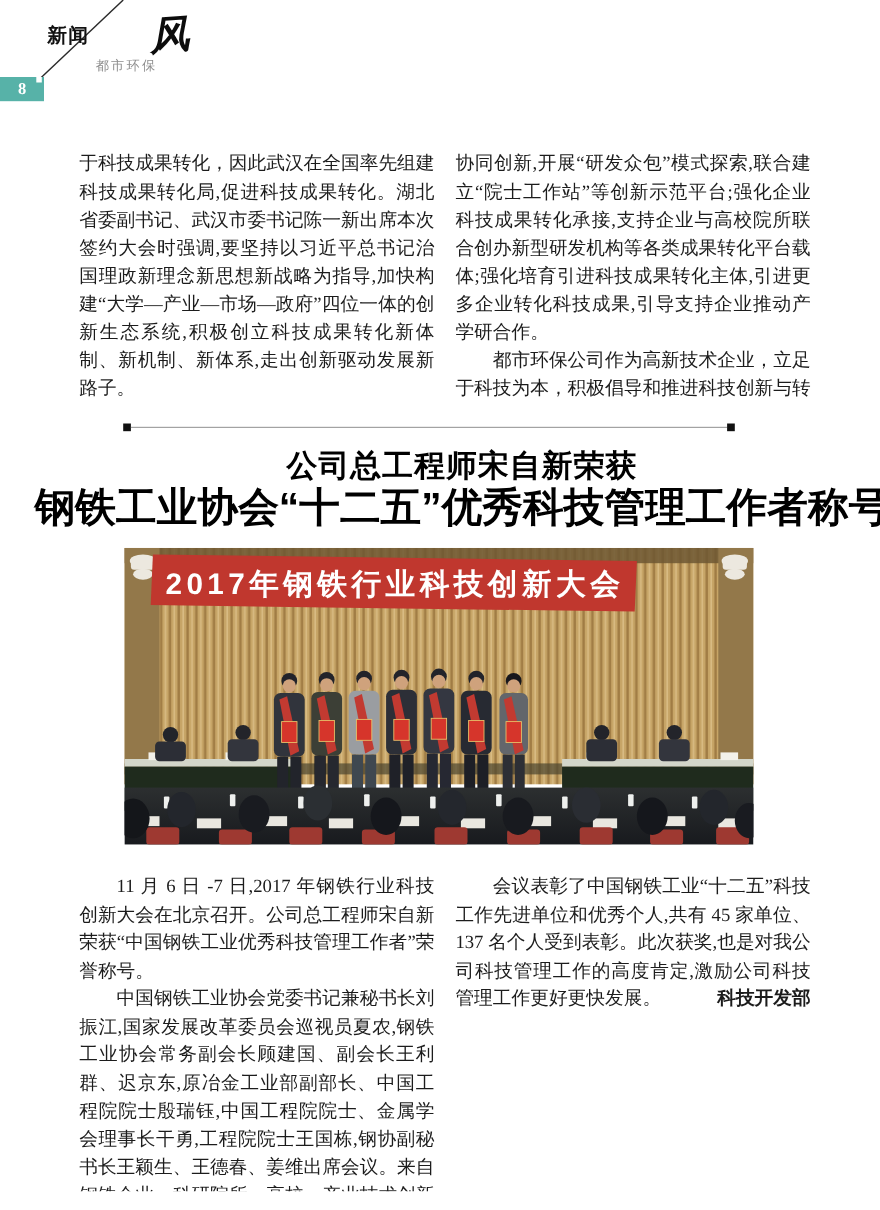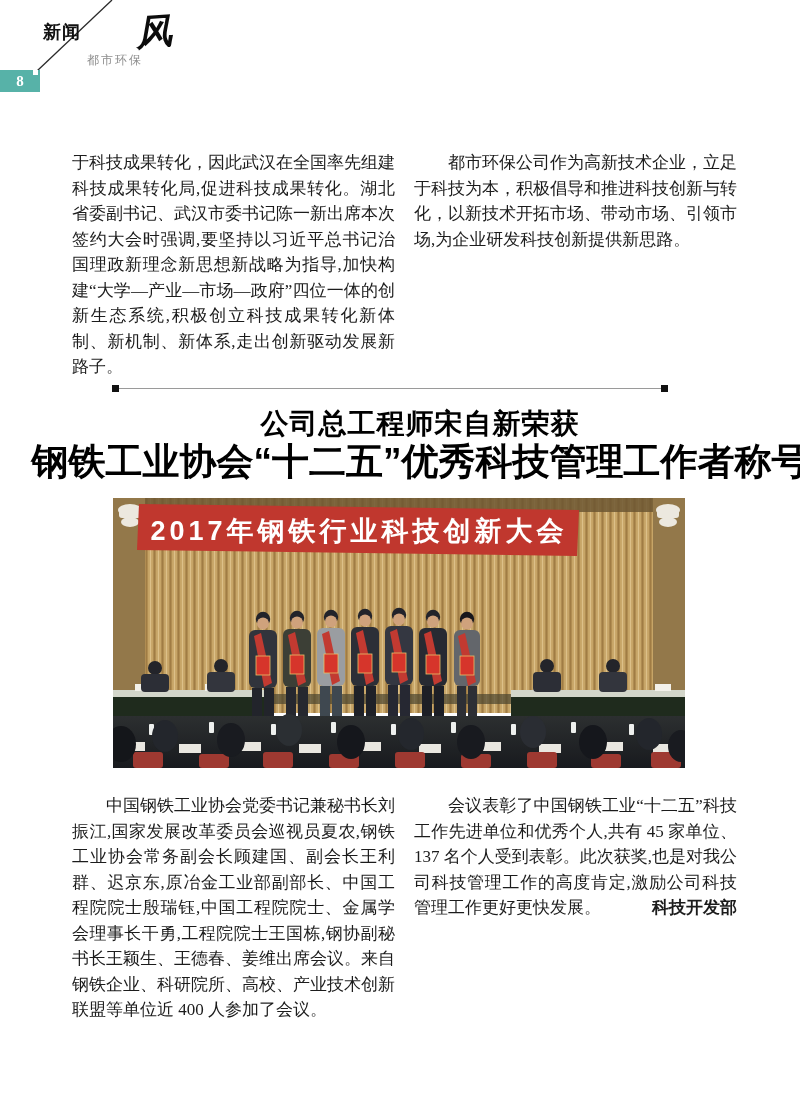--- a/index.html
+++ b/index.html
@@ -13,21 +13,21 @@
   .masthead { position:absolute; left:87px; top:26px; font-size:12px; color:#8e8e8e; letter-spacing:2px; font-family:"Liberation Sans",sans-serif;margin-top:26px; }
   .masthead-glyph { position:absolute; left:136px; top:8px; font-size:36px; font-weight:bold; font-style:italic; color:#0c0c0c; transform:rotate(-4deg); }
   .page-num-box { position:absolute; left:0; top:70px; width:40px; height:22px; background:#57b2a8; color:#fff; text-align:center; font-weight:bold; font-size:15px; line-height:22px; font-family:"Liberation Serif",serif; }
   .page-num-notch { position:absolute; left:33px; top:70px; width:5px; height:5px; background:#ffffff; }
 
   
   .cols { position:absolute; left:72px; width:665px; display:flex; justify-content:space-between; }
   .col { width:323px; font-size:17px; line-height:25.5px; text-align:justify; overflow:hidden; }
   .para { text-indent:2em; }
   .para.cont { text-indent:0; }
-  .top-cols { top:150px; height:230px; }
+  .top-cols { top:136px; height:230px; }
   .bottom-cols { top:793px; height:290px; }
   .p-rel { position:relative; }
   .byline-abs { position:absolute; right:0; bottom:0; font-weight:bold; background:#fff; padding-left:6px; }
 
   
   .divider { position:absolute; left:112px; top:384px; width:556px; height:8px; display:flex; align-items:center; }
   .divider .sq { width:7px; height:7px; background:#111; flex:0 0 auto; }
   .divider .line { flex:1 1 auto; height:1px; background:#9a9a9a; }
 
   
@@ -51,20 +51,21 @@
   <div class="page-num-box">8</div>
   <div class="page-num-notch"></div>
 </div>
 
 <div class="cols top-cols">
   <div class="col">
     <p class="para cont">于科技成果转化，因此武汉在全国率先组建科技成果转化局,促进科技成果转化。湖北省委副书记、武汉市委书记陈一新出席本次签约大会时强调,要坚持以习近平总书记治国理政新理念新思想新战略为指导,加快构建“大学—产业—市场—政府”四位一体的创新生态系统,积极创立科技成果转化新体制、新机制、新体系,走出创新驱动发展新路子。</p>
     <p class="para">打通科技成果转化“最后一公里”,需要高校、企业、金融、政府四方合力。陈一新书记强调,要充分发挥企业主体作用,让更多科技成果在汉落地生根。要强化与高校院所</p>
   </div>
   <div class="col">
+    <p class="para cont">协同创新,开展“研发众包”模式探索,联合建立“院士工作站”等创新示范平台;强化企业科技成果转化承接,支持企业与高校院所联合创办新型研发机构等各类成果转化平台载体;强化培育引进科技成果转化主体,引进更多企业转化科技成果,引导支持企业推动产学研合作。</p>
     <p class="para">都市环保公司作为高新技术企业，立足于科技为本，积极倡导和推进科技创新与转化，以新技术开拓市场、带动市场、引领市场,为企业研发科技创新提供新思路。</p>
 
   </div>
 </div>
 
 <div class="divider">
   <span class="sq"></span>
   <span class="line"></span>
   <span class="sq"></span>
 </div>
@@ -251,20 +252,21 @@
     <ellipse cx="420" cy="234" rx="13" ry="16" fill="#2a2d33"></ellipse>
     <ellipse cx="480" cy="244" rx="14" ry="17" fill="#15171c"></ellipse>
     <ellipse cx="536" cy="236" rx="13" ry="16" fill="#23262c"></ellipse>
     <ellipse cx="568" cy="248" rx="13" ry="16" fill="#191b20"></ellipse>
   </g>
 </svg>
 </div>
 
 <div class="cols bottom-cols">
   <div class="col">
+    <p class="para">11 月 6 日 -7 日,2017 年钢铁行业科技创新大会在北京召开。公司总工程师宋自新荣获“中国钢铁工业优秀科技管理工作者”荣誉称号。</p>
     <p class="para">中国钢铁工业协会党委书记兼秘书长刘振江,国家发展改革委员会巡视员夏农,钢铁工业协会常务副会长顾建国、副会长王利群、迟京东,原冶金工业部副部长、中国工程院院士殷瑞钰,中国工程院院士、金属学会理事长干勇,工程院院士王国栋,钢协副秘书长王颖生、王德春、姜维出席会议。来自钢铁企业、科研院所、高校、产业技术创新联盟等单位近 400 人参加了会议。</p>
   </div>
   <div class="col">
     <div class="p-rel">
       <p class="para">会议表彰了中国钢铁工业“十二五”科技工作先进单位和优秀个人,共有 45 家单位、137 名个人受到表彰。此次获奖,也是对我公司科技管理工作的高度肯定,激励公司科技管理工作更好更快发展。</p>
       <span class="byline-abs">科技开发部</span>
     </div>
   </div>
 </div>
 

